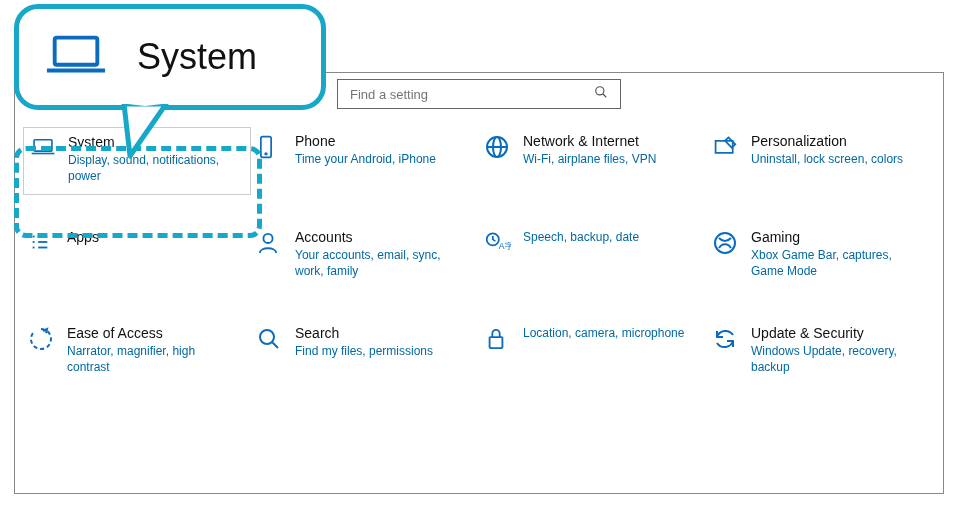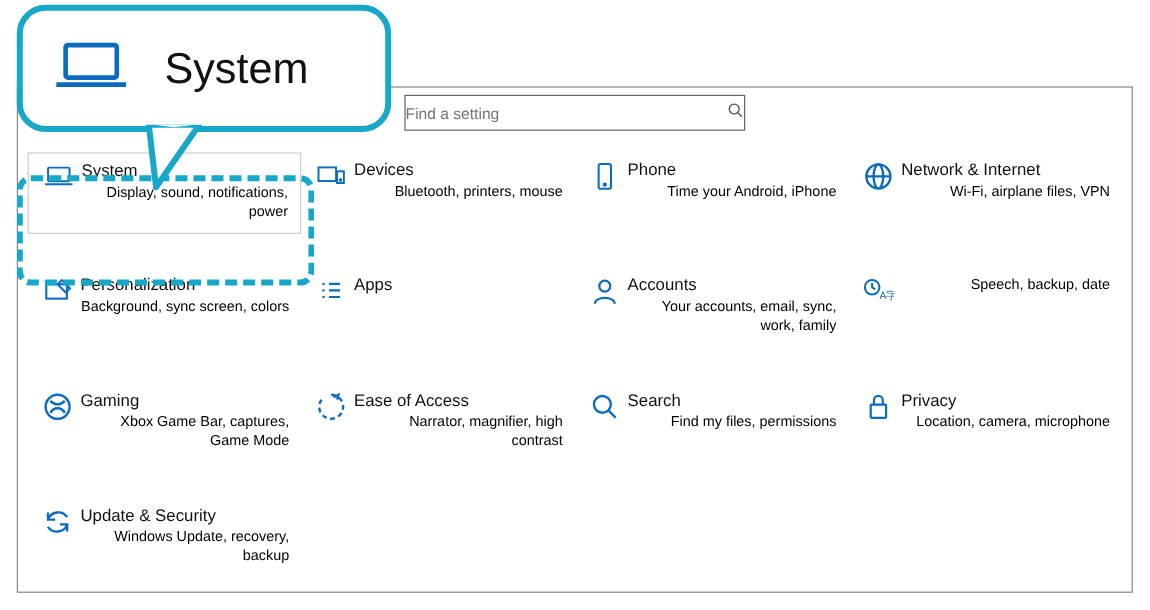--- a/index.html
+++ b/index.html
@@ -24,21 +24,21 @@
   display: flex;
   justify-content: center;
   margin-bottom: 18px;
 }
 .search {
   width: 284px;
   height: 30px;
   border: 1px solid #666;
   display: flex;
   align-items: center;
-  padding: 0 0;
+  padding: 0 12px;
   background: #fff;
 }
 .search input {
   flex: 1;
   border: none;
   outline: none;
   font-size: 13px;
   color: #555;
   background: transparent;
 }
@@ -56,36 +56,35 @@
   min-height: 68px;
   cursor: default;
 }
 .tile.boxed {
   border: 1px solid #ccc;
 }
 .ticon {
   width: 38px;
   flex: 0 0 38px;
   display: flex;
-  justify-content: center;
+  justify-content: flex-start;
   padding-top: 2px;
   color: #0b6bbf;
   text-decoration: underline;
 }
 .ttext { flex: 1; }
 .ttitle {
   font-size: 14px;
   color: #111;
   margin-bottom: 2px;
 }
 .tdesc {
   font-size: 12px;
-  color: #000000;
+  color: #0369a1;
   line-height: 1.35;
-  text-align: right;
 }
 
 .callout {
   position: absolute;
   left: 14px;
   top: 4px;
   width: 312px;
   height: 106px;
   border: 5px solid #17a7c9;
   border-radius: 24px;
@@ -148,33 +147,20 @@
           <rect x="5" y="3" width="22" height="14" rx="1"></rect>
             <line x1="2" y1="20" x2="30" y2="20"></line>
         </svg>
       </div>
       <div class="ttext">
         <div class="ttitle">System</div>
         <div class="tdesc">Display, sound, notifications, power</div>
       </div>
     </div>
 
-    <div class="tile">
-      <div class="ticon">
-        <svg width="26" height="22" viewBox="0 0 32 24" fill="none" stroke="#0b6bbf" stroke-width="2">
-          <rect x="3" y="4" width="18" height="14"></rect>
-            <rect x="22" y="8" width="7" height="12"></rect>
-            <circle cx="25.5" cy="17" r="0.8" fill="#0b6bbf"></circle>
-        </svg>
-      </div>
-      <div class="ttext">
-        <div class="ttitle">Devices</div>
-        <div class="tdesc">Bluetooth, printers, mouse</div>
-      </div>
-    </div>
 
     <div class="tile">
       <div class="ticon">
         <svg width="18" height="24" viewBox="0 0 18 28" fill="none" stroke="#0b6bbf" stroke-width="2">
           <rect x="3" y="2" width="12" height="24" rx="2"></rect>
             <circle cx="9" cy="22" r="1" fill="#0b6bbf"></circle>
         </svg>
       </div>
       <div class="ttext">
         <div class="ttitle">Phone</div>
@@ -198,21 +184,21 @@
 
     <div class="tile">
       <div class="ticon">
         <svg width="24" height="22" viewBox="0 0 28 24" fill="none" stroke="#0b6bbf" stroke-width="2">
           <rect x="3" y="6" width="20" height="14"></rect>
             <path d="M18 2 L26 10 L22 14 L14 6 Z"></path>
         </svg>
       </div>
       <div class="ttext">
         <div class="ttitle">Personalization</div>
-        <div class="tdesc">Background, sync screen, colors</div>
+        <div class="tdesc">Uninstall, lock screen, colors</div>
       </div>
     </div>
 
     <div class="tile">
       <div class="ticon">
         <svg width="22" height="22" viewBox="0 0 24 24" fill="none" stroke="#0b6bbf" stroke-width="2">
           <line x1="4" y1="6" x2="6" y2="6"></line>
             <line x1="10" y1="6" x2="20" y2="6"></line>
           <line x1="4" y1="12" x2="6" y2="12"></line>
             <line x1="10" y1="12" x2="20" y2="12"></line>
@@ -291,21 +277,20 @@
     </div>
 
     <div class="tile">
       <div class="ticon">
         <svg width="22" height="24" viewBox="0 0 24 26" fill="none" stroke="#0b6bbf" stroke-width="2">
           <rect x="5" y="11" width="14" height="12" rx="1"></rect>
             <path d="M8 11 V7 a4 4 0 0 1 8 0 V11"></path>
         </svg>
       </div>
       <div class="ttext">
-        <div class="ttitle">Privacy</div>
         <div class="tdesc">Location, camera, microphone</div>
       </div>
     </div>
 
     <div class="tile">
       <div class="ticon">
         <svg width="24" height="24" viewBox="0 0 24 24" fill="none" stroke="#0b6bbf" stroke-width="2">
           <path d="M20 8 A9 9 0 0 0 4 10"></path>
             <polyline points="4,4 4,10 10,10"></polyline>
           <path d="M4 16 A9 9 0 0 0 20 14"></path>

